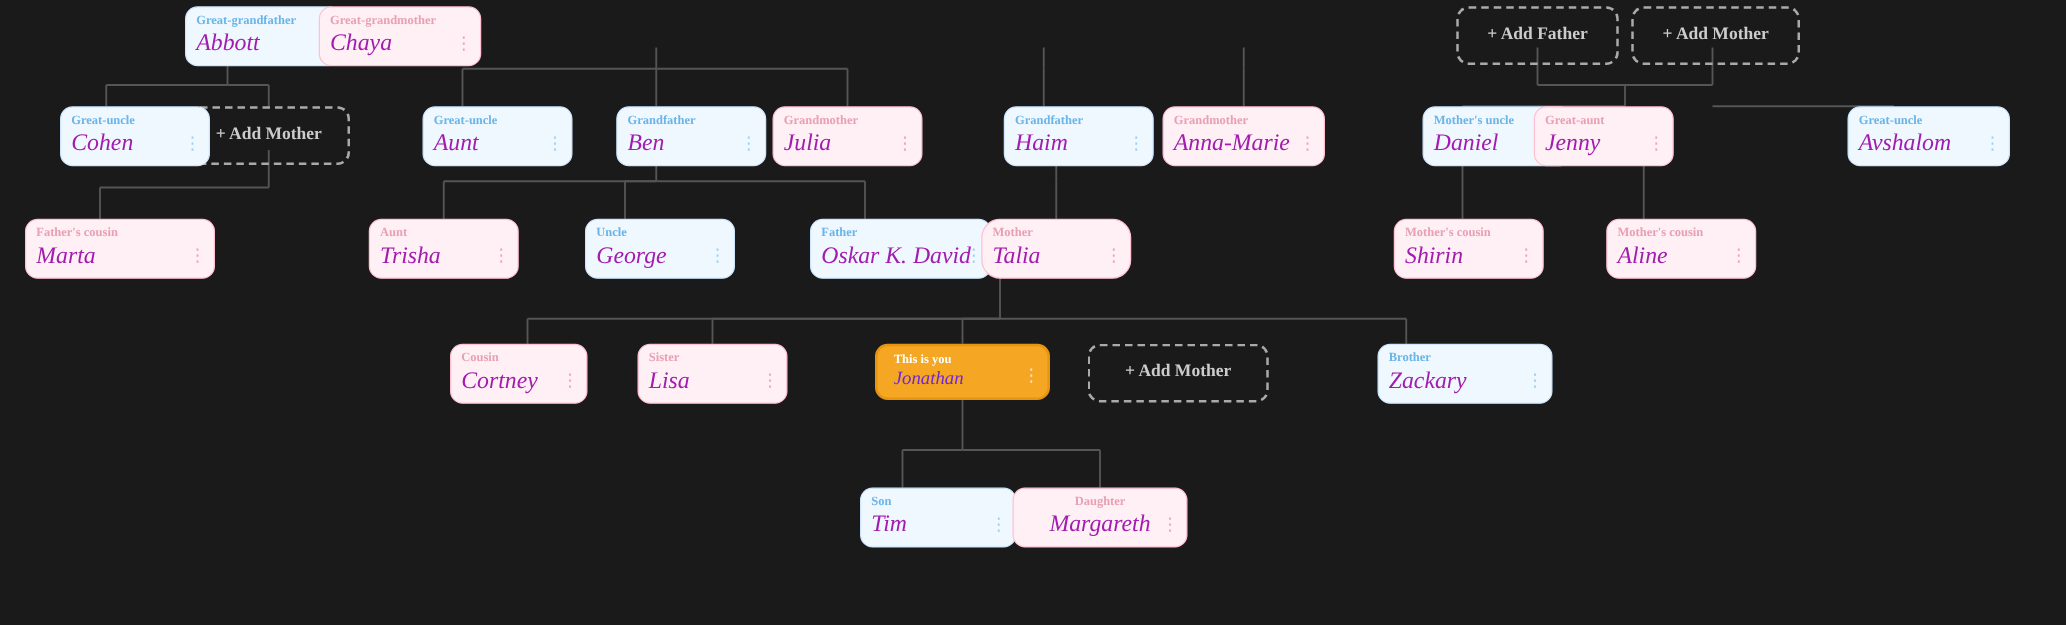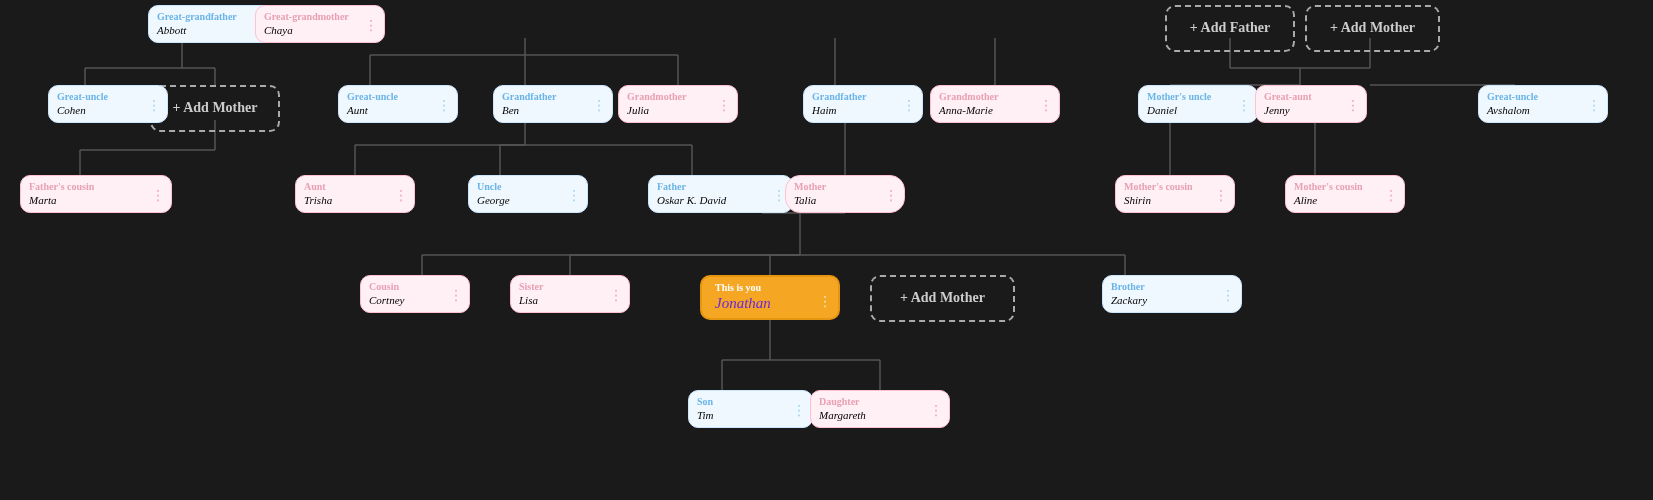--- a/index.html
+++ b/index.html
@@ -50,23 +50,23 @@
     }
     .node-label {
       font-size: 10px;
       font-weight: 600;
       margin-bottom: 2px;
     }
     .node-label-blue { color: #6ab4e8; }
     .node-label-pink { color: #e8a0b4; }
     .node-label-self { color: #fff; font-size: 10px; }
     .node-name {
-      font-size: 11px;
+      font-size: 19px;
       font-style: italic;
-      color: #000000;
+      color: #a21caf;
     }
     .node-name-self {
       font-size: 15px;
       font-style: italic;
       color: #6d28d9;
     }
     .node-name-dashed {
       font-size: 14px;
       color: #ccc;
       font-style: normal;
@@ -202,21 +202,21 @@
       <div class="node node-pink" style="left: 930px; top: 85px; width: 130px;">
         <div class="node-label node-label-pink">Grandmother</div>
         <div class="node-name">Anna-Marie</div>
         <span class="node-dots node-dots-pink">⋮</span>
       </div>
       <div class="node node-normal" style="left: 1110px; top: 85px; width: 120px;">
         <div class="node-label node-label-blue">Mother's uncle</div>
         <div class="node-name">Daniel</div>
         <span class="node-dots node-dots-blue">⋮</span>
       </div>
-      <div class="node node-pink" style="left: 1255px; top: 85px; width: 112px;">
+      <div class="node node-pink" style="left: 1227px; top: 85px; width: 112px;">
         <div class="node-label node-label-pink">Great-aunt</div>
         <div class="node-name">Jenny</div>
         <span class="node-dots node-dots-pink">⋮</span>
       </div>
       <div class="node node-normal" style="left: 1450px; top: 85px; width: 130px;">
         <div class="node-label node-label-blue">Great-uncle</div>
         <div class="node-name">Avshalom</div>
         <span class="node-dots node-dots-blue">⋮</span>
       </div>
       <div class="node node-pink" style="left: 20px; top: 175px; width: 152px;">
@@ -275,19 +275,19 @@
       <div class="node node-normal" style="left: 1074px; top: 275px; width: 140px;">
         <div class="node-label node-label-blue">Brother</div>
         <div class="node-name">Zackary</div>
         <span class="node-dots node-dots-blue">⋮</span>
       </div>
       <div class="node node-normal" style="left: 660px; top: 390px; width: 125px;">
         <div class="node-label node-label-blue">Son</div>
         <div class="node-name">Tim</div>
         <span class="node-dots node-dots-blue">⋮</span>
       </div>
-      <div class="node node-pink" style="left: 810px; top: 390px; width: 140px;">
+      <div class="node node-pink" style="left: 810px; top: 390px; width: 140px; text-align: center;">
         <div class="node-label node-label-pink">Daughter</div>
         <div class="node-name">Margareth</div>
         <span class="node-dots node-dots-pink">⋮</span>
       </div>
     </div>
 </div>
 
 </body></html>

